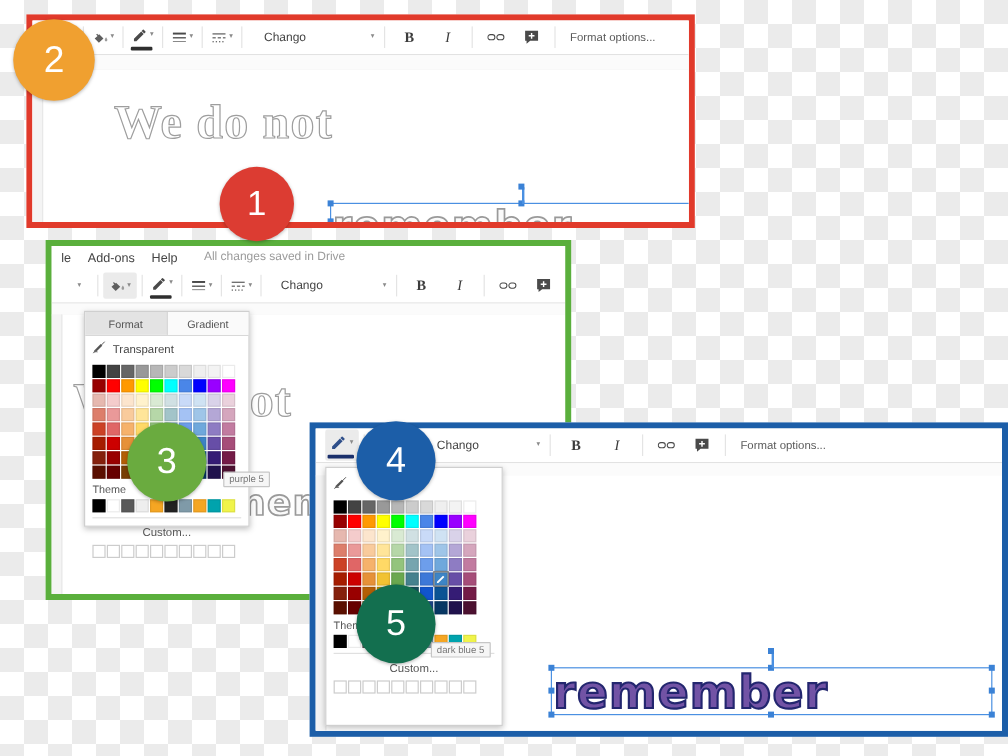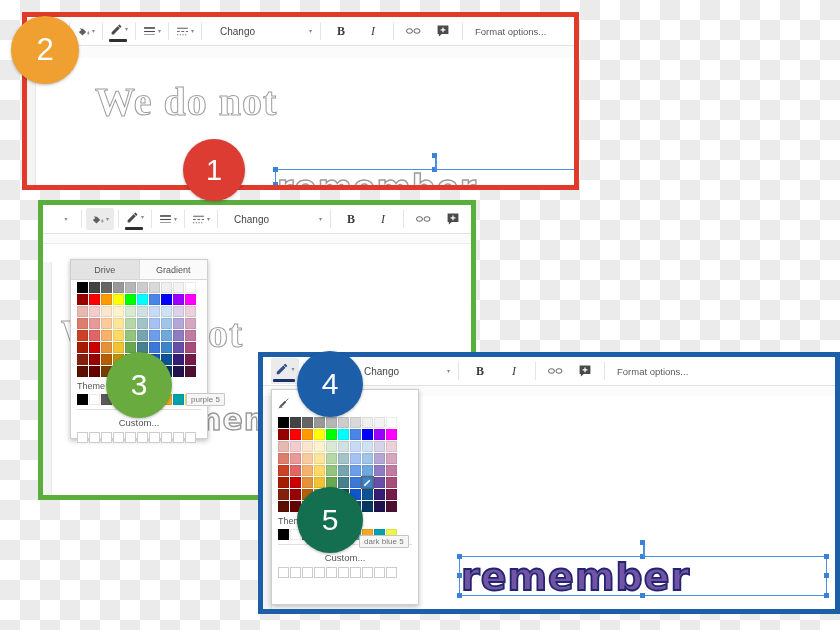--- a/index.html
+++ b/index.html
@@ -204,20 +204,26 @@
         <span class="h" style="left:50%;margin-left:-3px;top:-17px;"></span>
       </div>
       <div class="remember outline-gray" style="left:250px;top:110px;font-size:33px;">remember</div>
     </div>
   </div>
 </div>
 
 <div class="panel green" style="left:38px;top:200px;width:438px;height:300px;">
   <div class="panel-inner">
 
+    <div class="menubar">
+      <span class="mi">le</span>
+      <span class="mi">Add-ons</span>
+      <span class="mi">Help</span>
+      <span class="savednote">All changes saved in Drive</span>
+    </div>
 
     <div class="toolbar" style="padding-left:10px;">
       <div class="tb-btn">
           <span class="caret">▾</span>
         </div>
       <div class="tb-sep"></div>
 
       <div class="tb-btn active" style="padding:0 4px;">
         <svg class="ic" width="13" height="13" viewBox="0 0 24 24">
           <path d="M17 13l-6.5-6.5-1.2 1.2-2.1-2.1-1.4 1.4 2.1 2.1L3.5 13 10 19.5 17 13z" fill="#5f5f5f"></path>
@@ -293,22 +299,32 @@
     <div style="height:9px;background:#fbfbfb;border-bottom:1px solid #ececec;"></div>
 
     <div class="canvas" style="top:57px;bottom:0;">
       <div class="slidebar"></div>
       <div class="wedonot" style="left:18px;top:48px;font-size:40px;">We do not</div>
       <div class="remember outline-gray" style="left:110px;top:140px;font-size:30px;">remember</div>
     </div>
 
     <div class="picker" style="left:27px;top:54px;width:138px;height:180px;">
       <div class="picker-tabs">
-        <div class="picker-tab sel">Drive</div>
+        <div class="picker-tab sel">Format</div>
         <div class="picker-tab">Gradient</div>
+      </div>
+      <div class="transparent-row">
+        <span>
+          <svg width="11" height="11" viewBox="0 0 16 16">
+            <path d="M2 12l8-8 2 2-8 8z" fill="#555"></path>
+              <path d="M1 14h6l-3-3z" fill="#777"></path>
+            <line x1="1" y1="15" x2="15" y2="1" stroke="#555" stroke-width="1.2"></line>
+          </svg>
+        </span>
+        <span>Transparent</span>
       </div>
       <div class="swatch-grid">
           <div class="srow">
             <div class="sw" style="background: rgb(0, 0, 0);"></div>
             <div class="sw" style="background: rgb(67, 67, 67);"></div>
             <div class="sw" style="background: rgb(102, 102, 102);"></div>
             <div class="sw" style="background: rgb(153, 153, 153);"></div>
             <div class="sw" style="background: rgb(183, 183, 183);"></div>
             <div class="sw" style="background: rgb(204, 204, 204);"></div>
             <div class="sw" style="background: rgb(217, 217, 217);"></div>

